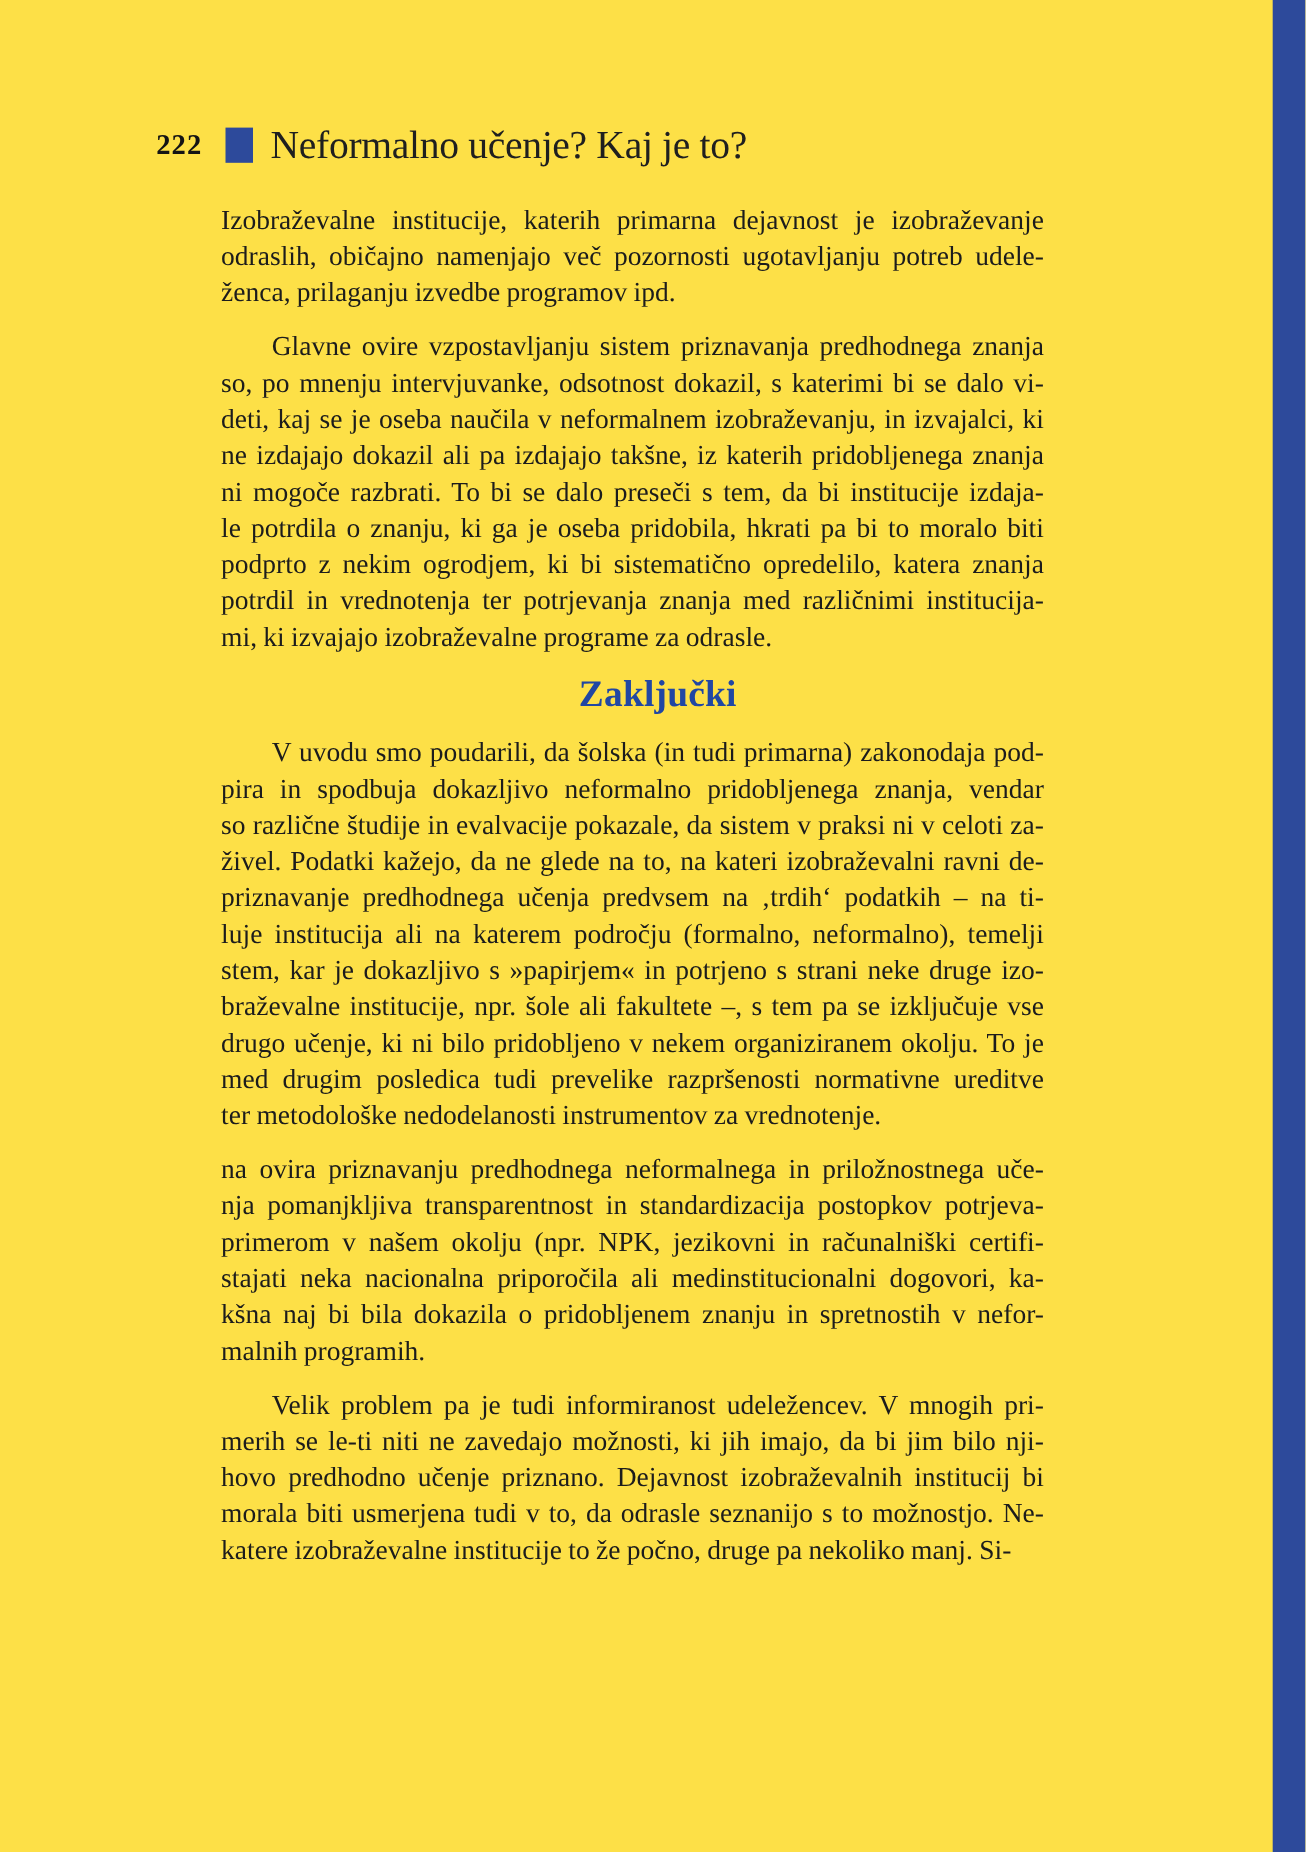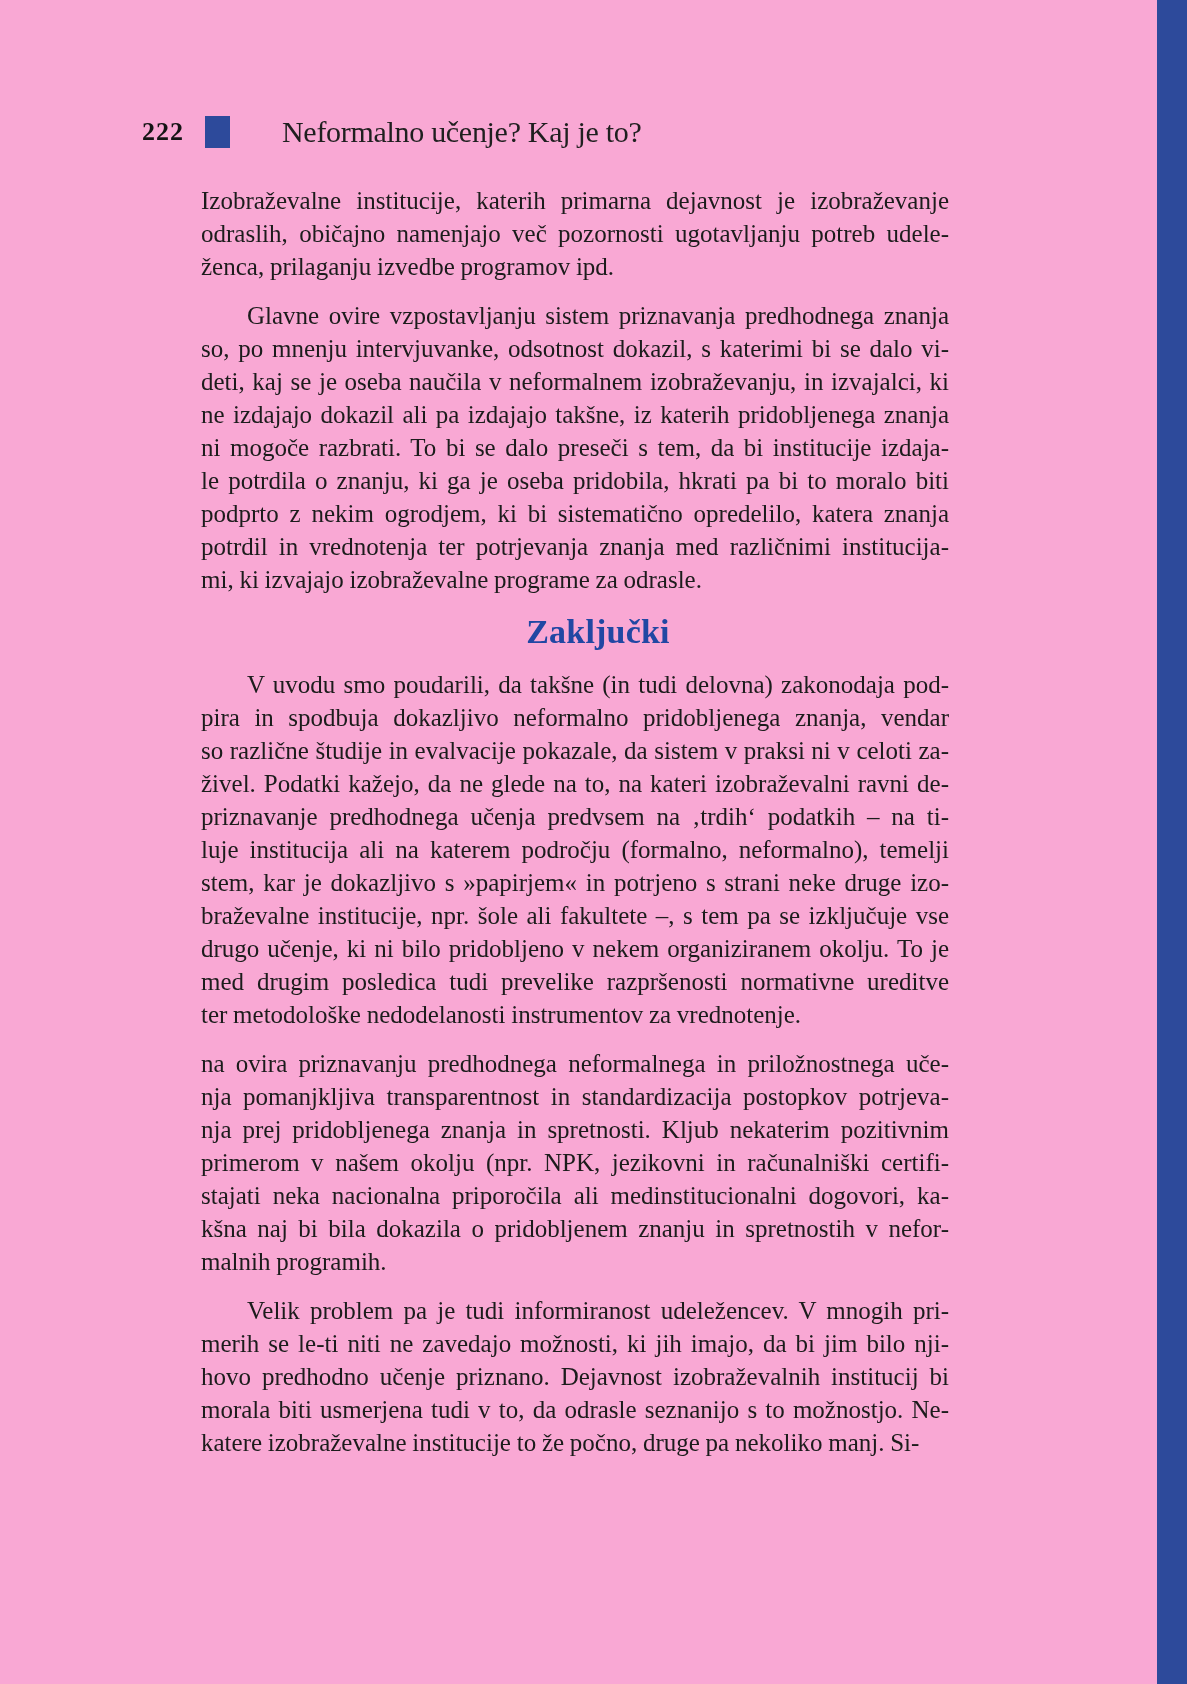--- a/index.html
+++ b/index.html
@@ -1,20 +1,20 @@
 <!DOCTYPE html>
 <html><head>
 <meta charset="utf-8">
 <style>
   html, body { margin: 0; padding: 0; background: #ffffff; }
   .page {
     position: relative;
     width: 1187px;
     height: 1684px;
-    background: #f9a8d4;
+    background: #fde047;
     overflow: hidden;
     font-family: "Liberation Serif", "DejaVu Serif", serif;
     color: #1c1c1c;
   }
   .edge-bar {
     position: absolute;
     top: 0;
     left: 1157px;
     width: 30px;
     height: 1684px;
@@ -34,25 +34,24 @@
     color: #141414;
   }
   .header-square {
     display: inline-block;
     width: 25px;
     height: 32px;
     margin-left: 21px;
     margin-right: 16px;
   }
   .header-title {
-    font-size: 30px;
+    font-size: 36px;
     color: #1f1f1f;
     letter-spacing: -0.3px;
     white-space: nowrap;
-    margin-left: 36px;
   }
   .content {
     position: absolute;
     left: 185px;
     top: 168px;
     width: 780px;
   }
   .para { margin: 16px; }
   .line {
     font-size: 25px;
@@ -99,36 +98,35 @@
         <div class="line">deti, kaj se je oseba naučila v neformalnem izobraževanju, in izvajalci, ki</div>
         <div class="line">ne izdajajo dokazil ali pa izdajajo takšne, iz katerih pridobljenega znanja</div>
         <div class="line">ni mogoče razbrati. To bi se dalo preseči s tem, da bi institucije izdaja-</div>
         <div class="line">le potrdila o znanju, ki ga je oseba pridobila, hkrati pa bi to moralo biti</div>
         <div class="line">podprto z nekim ogrodjem, ki bi sistematično opredelilo, katera znanja</div>
         <div class="line">potrdil in vrednotenja ter potrjevanja znanja med različnimi institucija-</div>
         <div class="line last">mi, ki izvajajo izobraževalne programe za odrasle.</div>
       </div>
       <h2 class="section-heading" style="color: rgb(33, 71, 163);">Zaključki</h2>
       <div class="para">
-        <div class="line indent">V uvodu smo poudarili, da takšne (in tudi delovna) zakonodaja pod-</div>
+        <div class="line indent">V uvodu smo poudarili, da šolska (in tudi primarna) zakonodaja pod-</div>
         <div class="line">pira in spodbuja dokazljivo neformalno pridobljenega znanja, vendar</div>
         <div class="line">so različne študije in evalvacije pokazale, da sistem v praksi ni v celoti za-</div>
         <div class="line">živel. Podatki kažejo, da ne glede na to, na kateri izobraževalni ravni de-</div>
         <div class="line">priznavanje predhodnega učenja predvsem na ‚trdih‘ podatkih – na ti-</div>
         <div class="line">luje institucija ali na katerem področju (formalno, neformalno), temelji</div>
         <div class="line">stem, kar je dokazljivo s »papirjem« in potrjeno s strani neke druge izo-</div>
         <div class="line">braževalne institucije, npr. šole ali fakultete –, s tem pa se izključuje vse</div>
         <div class="line">drugo učenje, ki ni bilo pridobljeno v nekem organiziranem okolju. To je</div>
         <div class="line">med drugim posledica tudi prevelike razpršenosti normativne ureditve</div>
         <div class="line last">ter metodološke nedodelanosti instrumentov za vrednotenje.</div>
       </div>
       <div class="para">
         <div class="line">na ovira priznavanju predhodnega neformalnega in priložnostnega uče-</div>
         <div class="line">nja pomanjkljiva transparentnost in standardizacija postopkov potrjeva-</div>
-        <div class="line">nja prej pridobljenega znanja in spretnosti. Kljub nekaterim pozitivnim</div>
         <div class="line">primerom v našem okolju (npr. NPK, jezikovni in računalniški certifi-</div>
         <div class="line">stajati neka nacionalna priporočila ali medinstitucionalni dogovori, ka-</div>
         <div class="line">kšna naj bi bila dokazila o pridobljenem znanju in spretnostih v nefor-</div>
         <div class="line last">malnih programih.</div>
       </div>
       <div class="para">
         <div class="line indent">Velik problem pa je tudi informiranost udeležencev. V mnogih pri-</div>
         <div class="line">merih se le-ti niti ne zavedajo možnosti, ki jih imajo, da bi jim bilo nji-</div>
         <div class="line">hovo predhodno učenje priznano. Dejavnost izobraževalnih institucij bi</div>
         <div class="line">morala biti usmerjena tudi v to, da odrasle seznanijo s to možnostjo. Ne-</div>

